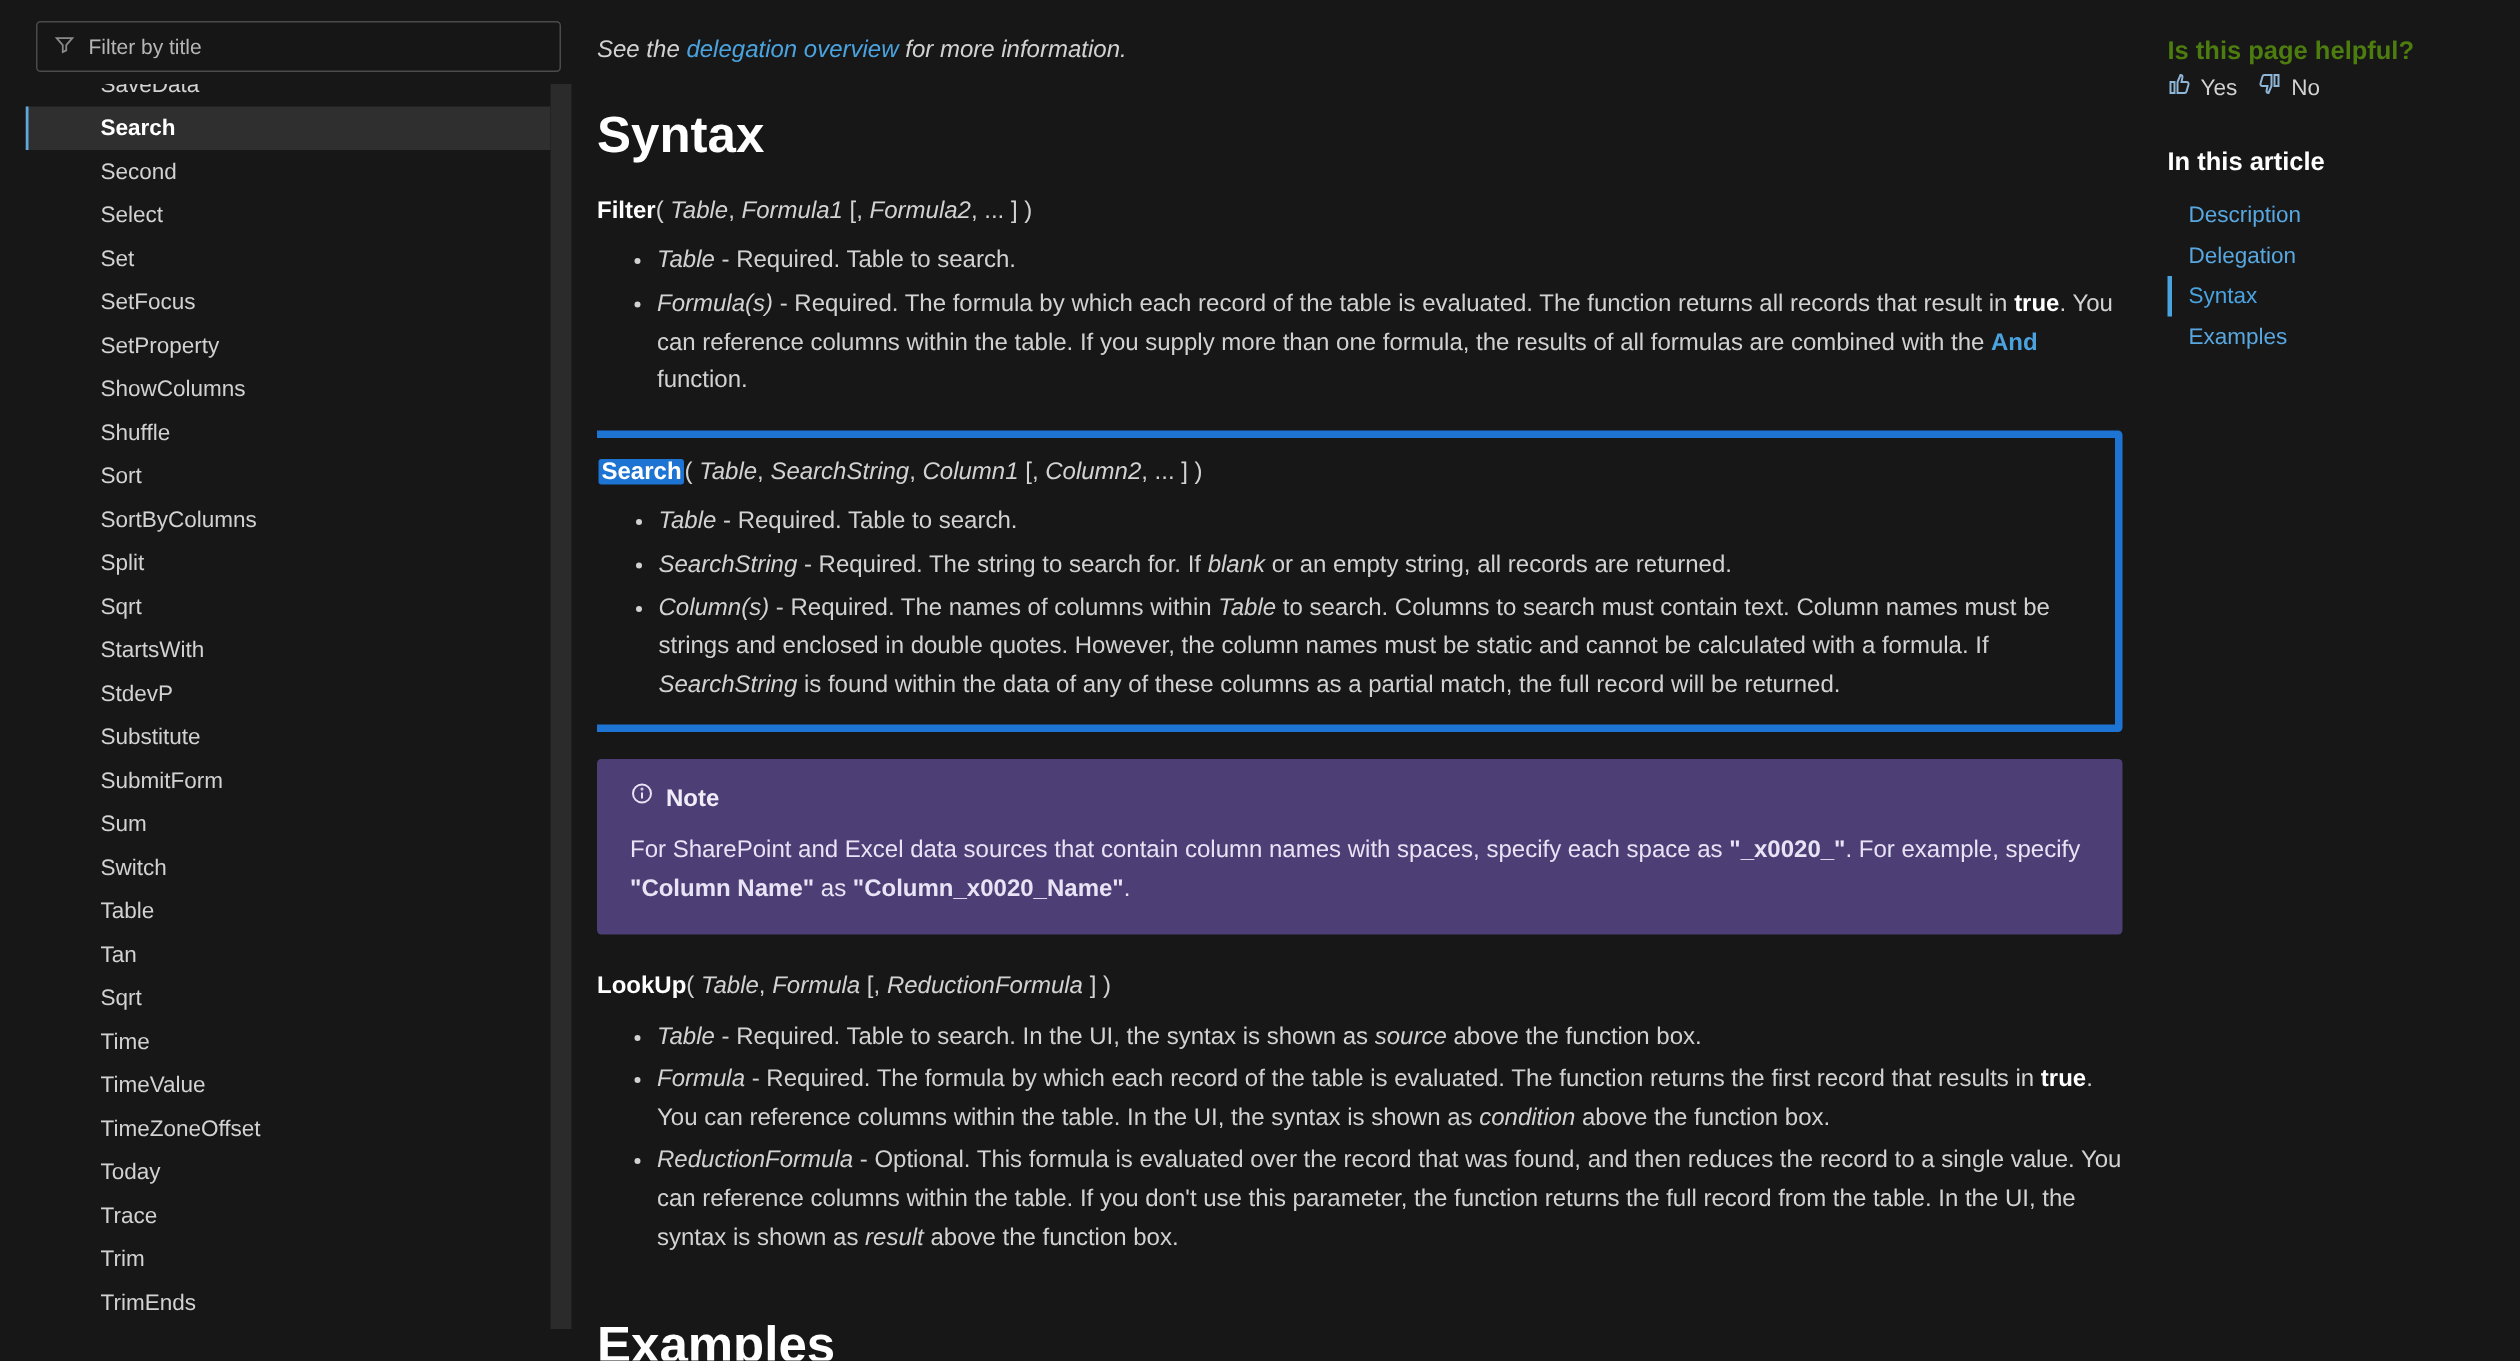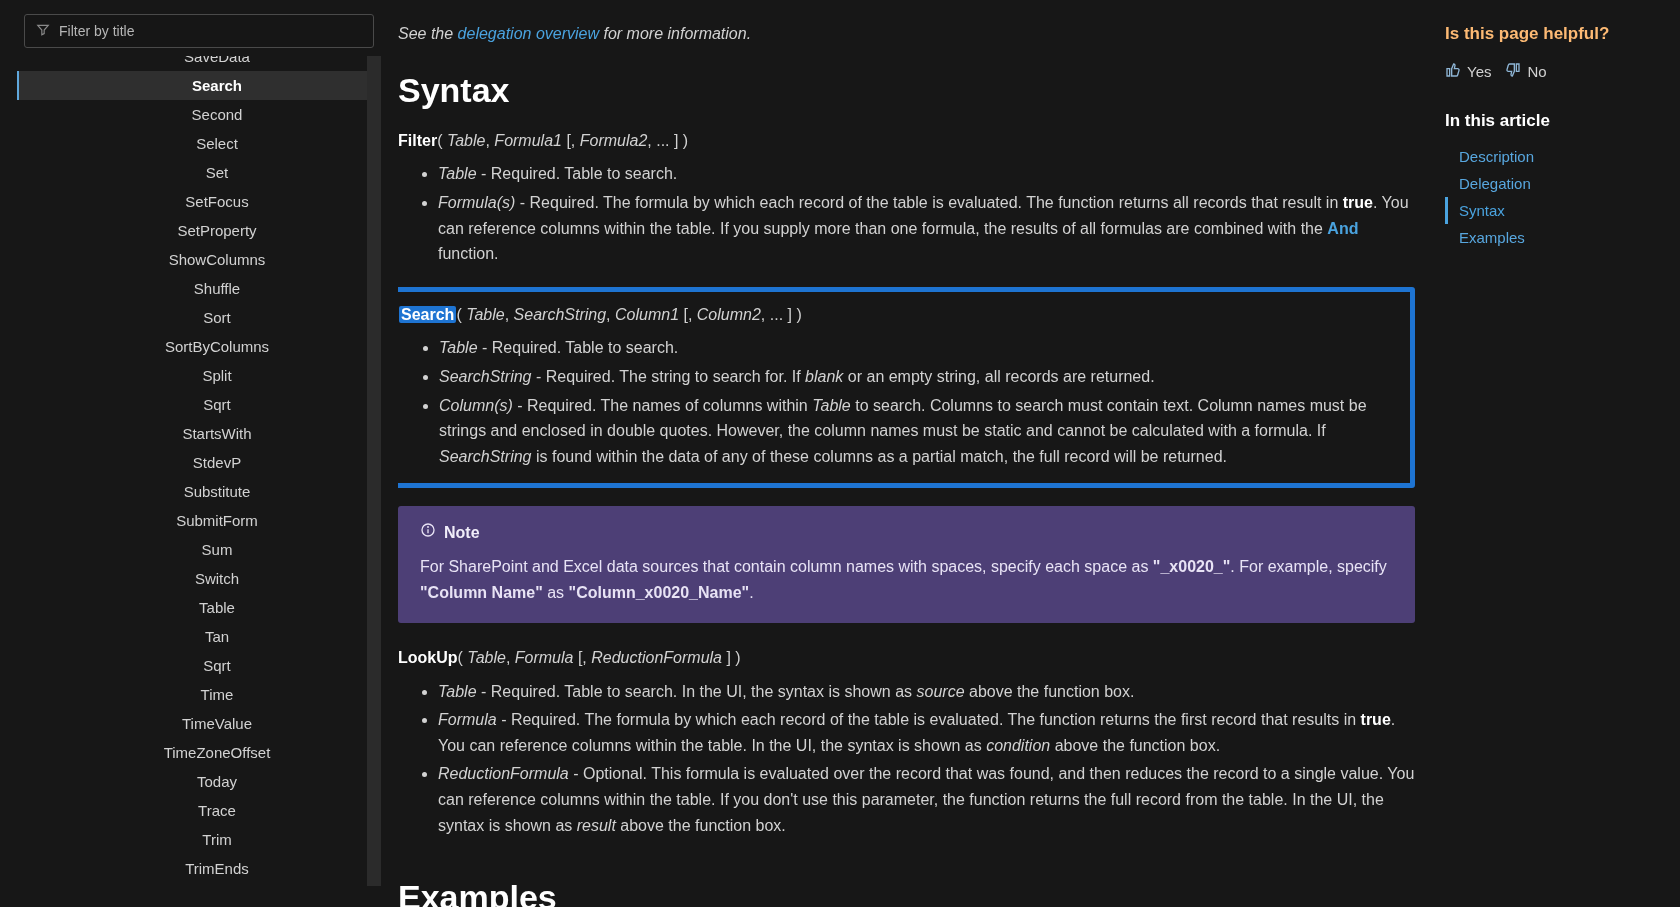--- a/index.html
+++ b/index.html
@@ -76,21 +76,20 @@
     height: 830px;
     overflow: hidden;
     position: relative;
     border-right: 14px solid #2b2b2b;   
     box-sizing: content-box;
   }
   .nav-list {
     list-style: none;
     margin: 0;
     padding: 0;
-    text-align: center;
   }
   .nav-item {
     padding: 6px 0 6px 48px;
     font-size: 15px;
     color: #d2d2d2;
     cursor: pointer;
     border-left: 2px solid transparent;
   }
   .nav-item.cut-top {
     padding-top: 0;
@@ -161,21 +160,21 @@
     display: flex;
     gap: 8px;
     font-weight: 600;
     margin-bottom: 8px;
     color: #f0edf9;
   }
   .note-head svg { width: 16px; height: 16px; }
   .note .quoted { font-weight: 700; }
 
   
-  .helpful-title { color: #fdba74; font-weight: 700; font-size: 17px; margin-bottom: 18px; }
+  .helpful-title { color: #4d7c0f; font-weight: 700; font-size: 17px; margin-bottom: 4px; }
   .feedback { display: flex; gap: 14px; margin-bottom: 30px; }
   .fb-btn { display: flex; align-items: center; gap: 6px; color: #d2d2d2; cursor: pointer; font-size: 15px; text-align: center; }
   .fb-btn svg { width: 16px; height: 16px; stroke: #8fb6d6; fill: none; stroke-width: 2; }
 
   .toc-title { color: #ffffff; font-weight: 700; font-size: 17px; margin-bottom: 12px; }
   .toc-list { list-style: none; padding: 0; margin: 0; }
   .toc-item {
     padding: 5px 0 5px 12px;
     color: #58a7df;
     font-size: 15px;

